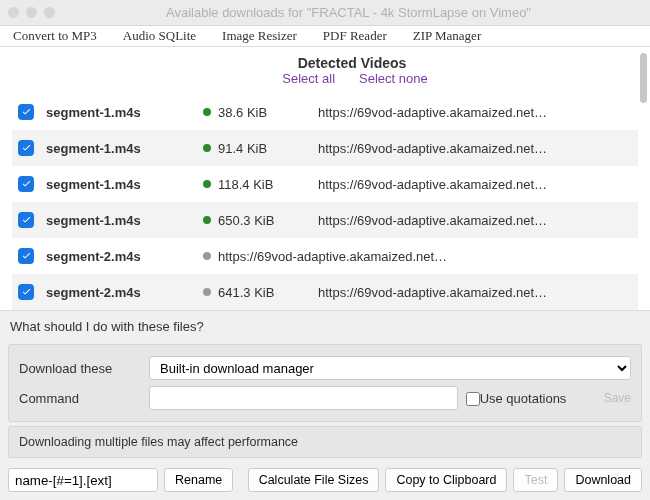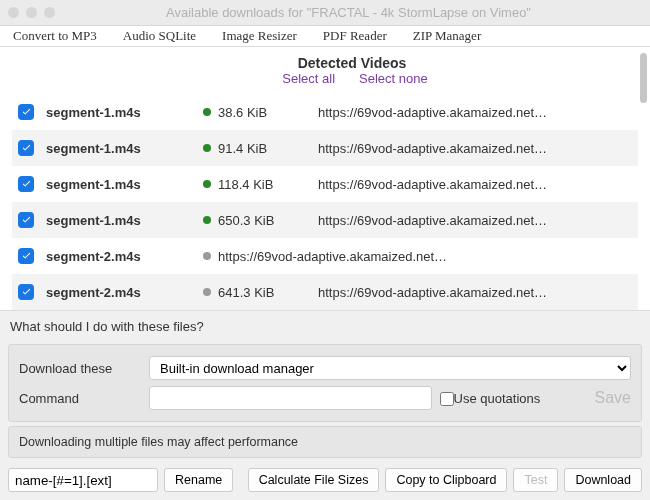--- a/index.html
+++ b/index.html
@@ -28,21 +28,21 @@
 .size { width: 100px; }
 .url { flex: 1; white-space: nowrap; overflow: hidden; text-overflow: ellipsis; color: #333; padding-right: 8px; }
 .scrollbar { position: absolute; right: 3px; top: 6px; width: 7px; height: 50px; background: #c6c6c6; border-radius: 4px; }
 .prompt { padding: 8px 10px 6px; }
 .panel { background: #e7e6e6; margin: 4px 8px; border: 1px solid #d5d5d5; border-radius: 3px; padding: 8px 10px; }
 .panel-row { display: flex; align-items: center; height: 30px; }
 .panel-row label { width: 130px; }
 .panel-row select, .panel-row .cmd-input { flex: 1; height: 24px; border: 1px solid #ccc; border-radius: 3px; padding: 0 6px; background: #fff; font-size: 13px; }
 .useq { display: flex; align-items: flex-end; margin: 8px 8px; }
 .useq input { width: 14px; height: 14px; }
-.save-btn { background: transparent; border: none; color: #bdbdbd; font-size: 16px; cursor: default; margin-left: 17px; }
+.save-btn { background: transparent; border: none; color: #bdbdbd; font-size: 12px; cursor: default; }
 .warn { font-size: 12.5px; }
 .bottom { display: flex; align-items: center; padding: 6px 8px; gap: 6px; }
 .name-input { width: 150px; height: 24px; border: 1px solid #ccc; border-radius: 3px; padding: 0 6px; background: #fff; }
 .btn { background: #fdfdfd; border: 1px solid #ccc; border-radius: 3px; height: 24px; padding: 0 10px; font-size: 12.5px; cursor: pointer; }
 .btn.dis { color: #bcbcbc; cursor: default; }
 .spacer { flex: 1; }
 </style>
 </head>
 <body>
 

